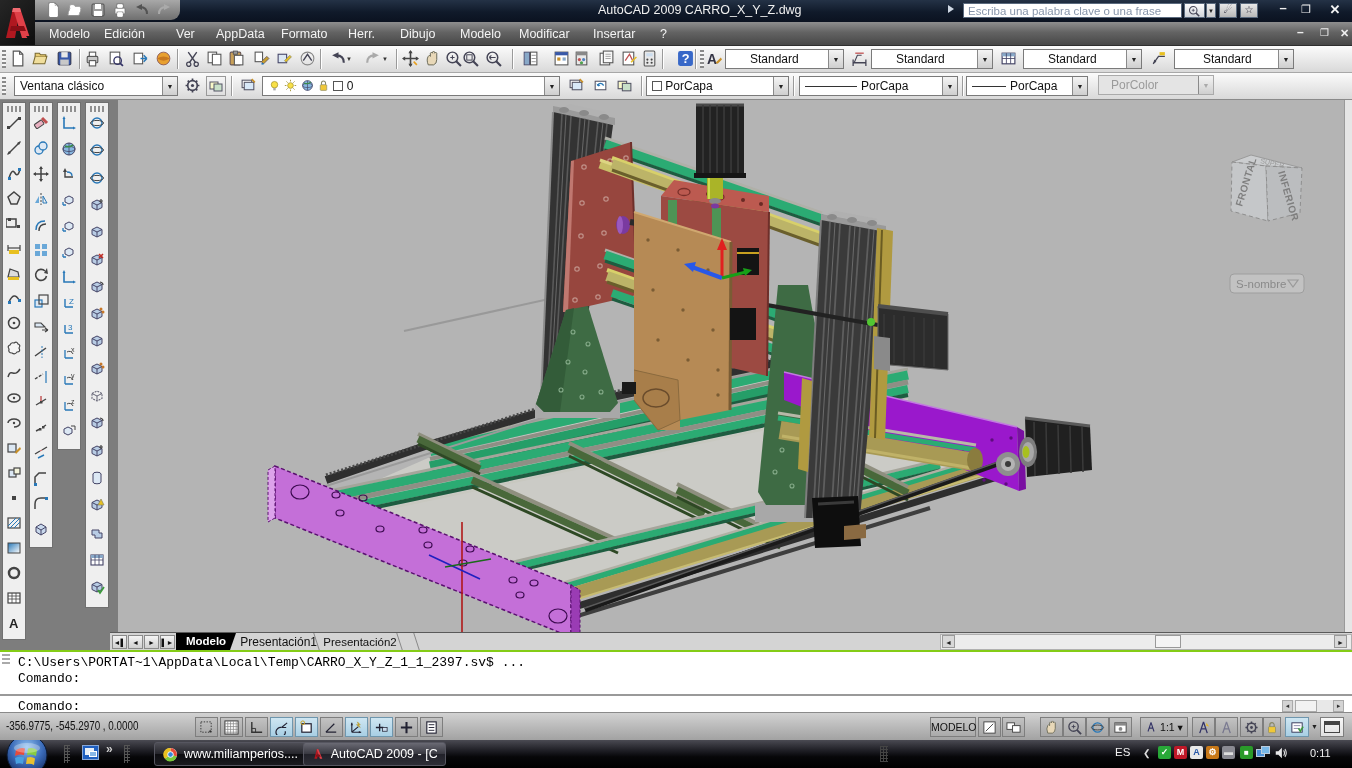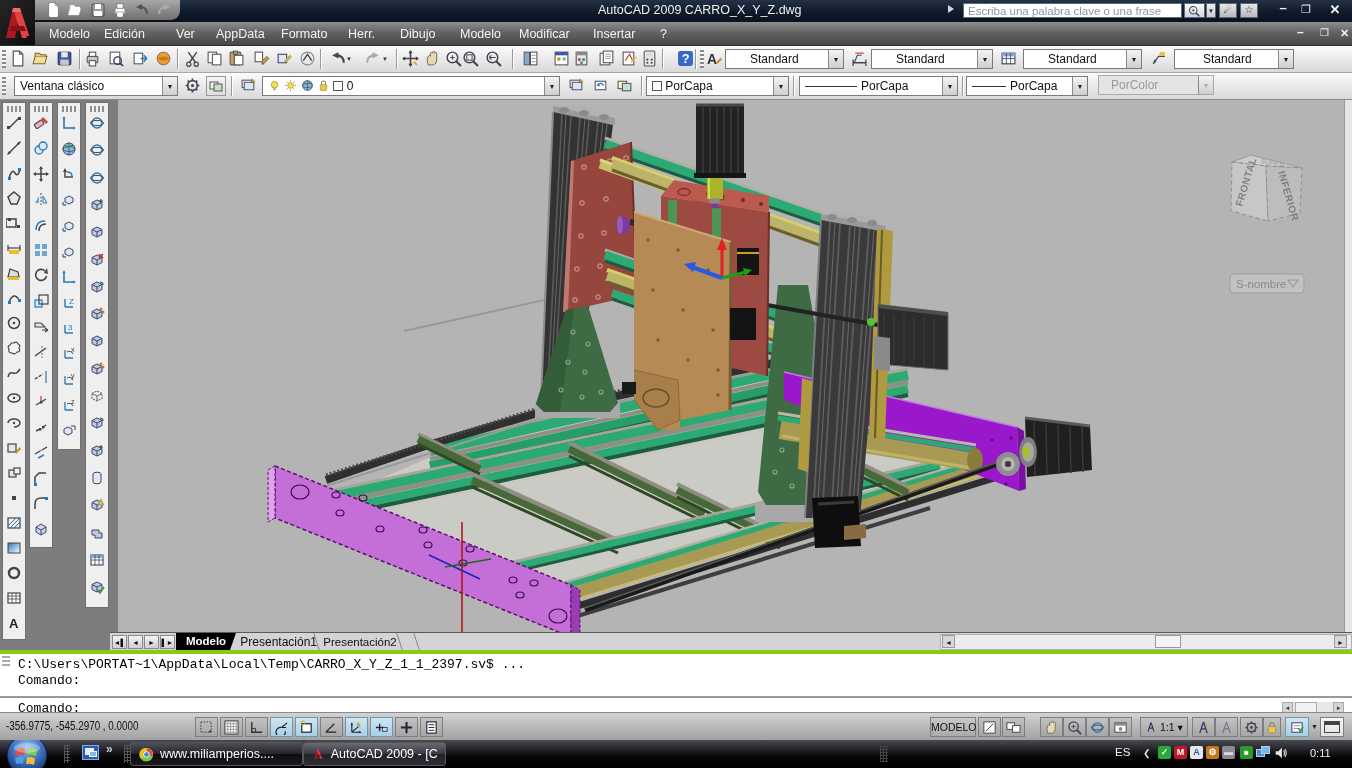--- a/index.html
+++ b/index.html
@@ -23,21 +23,21 @@
 
 #main{position:absolute;left:0;top:100px;width:1352px;height:550px;background:#7d7d7d}
 #canvas{position:absolute;left:118px;top:0;width:1226px;height:532px;background:#b4b4b4}
 #rightstrip{position:absolute;left:1344px;top:0;width:8px;height:532px;background:#e6e6e6;border-left:1px solid #9a9a9a}
 #tabbar{position:absolute;left:110px;top:532px;width:1242px;height:18px;background:#d4d4d4;border-top:1px solid #5a5a5a}
 .toolstrip{position:absolute;background:#efefef;border:1px solid #707070}
 .ic{position:absolute;width:16px;height:16px}
 .ic17{position:absolute;width:17px;height:17px}
 .vgrip{position:absolute;left:4px;top:3px;width:14px;height:6px;background:repeating-linear-gradient(90deg,#909090 0 2px,#f2f2f2 2px 4px)}
 
-#cmd{position:absolute;left:0;top:650px;width:1352px;height:62px;background:#fff;border-top:4px solid #84cc16;font-family:"Liberation Mono",monospace;font-size:13px;color:#000}
+#cmd{position:absolute;left:0;top:650px;width:1352px;height:62px;background:#fff;border-top:2px solid #84cc16;font-family:"Liberation Mono",monospace;font-size:13px;color:#000}
 #cmdhist{position:absolute;left:0;top:0;width:1352px;height:44px;border-bottom:2px solid #999}
 #cmdline{position:absolute;left:0;top:46px;width:1352px;height:16px}
 
 #status{position:absolute;left:0;top:712px;width:1352px;height:28px;background:linear-gradient(#d2d2d2,#a2a2a2);border-top:1px solid #8a8a8a}
 .stbtn{position:absolute;top:4px;width:23px;height:20px;background:linear-gradient(#c2c2c2,#a6a6a6);border:1px solid #7e7e7e}
 .stbtn.on{background:linear-gradient(#cfe6f2,#a8cfe4);border:1px solid #6f96ad}
 
 #taskbar{position:absolute;left:0;top:740px;width:1352px;height:28px;background:linear-gradient(#4a4a52,#1c1c22 40%,#070709 60%,#000)}
 .taskbtn{position:absolute;top:2px;height:24px;border-radius:3px;border:1px solid #565660;background:linear-gradient(#4e4e56,#26262c 48%,#0e0e12 52%,#1a1a1e);color:#fff;font-size:12.5px;display:flex;align-items:center;gap:6px;padding:0 8px}
 </style></head>
@@ -1444,21 +1444,21 @@
 <path d="M23,17.5 Q28,16 31,18.5 L30,25 Q27,23 22,24 Z" fill="#e8c030"></path>
 <ellipse cx="23" cy="8" rx="13" ry="5" fill="#fff" opacity="0.3"></ellipse>
 </svg>
       <div style="position:absolute;left:64px;top:5px;width:6px;height:18px;background:repeating-linear-gradient(#555 0 1px,transparent 1px 3px),repeating-linear-gradient(90deg,#555 0 1px,transparent 1px 3px)"></div>
       <div style="position:absolute;left:82px;top:5px;width:17px;height:15px;background:#2060c0;border:1px solid #88a8d8">
         <div style="position:absolute;left:2px;top:2px;width:9px;height:7px;background:#e8f0f8"></div>
         <div style="position:absolute;left:6px;top:5px;width:8px;height:6px;background:#88b8e8;border:1px solid #fff"></div>
       </div>
       <div style="position:absolute;left:106px;top:2px;color:#ccc;font-size:12px;font-weight:bold">»</div>
       <div style="position:absolute;left:124px;top:5px;width:6px;height:18px;background:repeating-linear-gradient(#555 0 1px,transparent 1px 3px),repeating-linear-gradient(90deg,#555 0 1px,transparent 1px 3px)"></div>
-      <div class="taskbtn" style="left:130px;width:173px">
+      <div class="taskbtn" style="left:154px;width:173px">
         <svg style="width:15px;height:15px" viewBox="0 0 16 16">
           <circle cx="8" cy="8" r="7" fill="#e8e8e8"></circle>
           <path d="M8,8 L8,1 A7,7 0 0 1 14.5,10 Z" fill="#e84a3a"></path>
           <path d="M8,8 L14.5,10 A7,7 0 0 1 2,12.5 Z" fill="#78c838"></path>
           <path d="M8,8 L2,12.5 A7,7 0 0 1 8,1 Z" fill="#e8c020"></path>
           <circle cx="8" cy="8" r="3" fill="#3888d8" stroke="#fff" stroke-width="1"></circle>
         </svg>
         <span style="overflow:hidden;white-space:nowrap">www.miliamperios....</span>
       </div>
       <div class="taskbtn" style="left:303px;width:143px;background:linear-gradient(#6a6a74,#3a3a42 48%,#22222a 52%,#2e2e36)">

